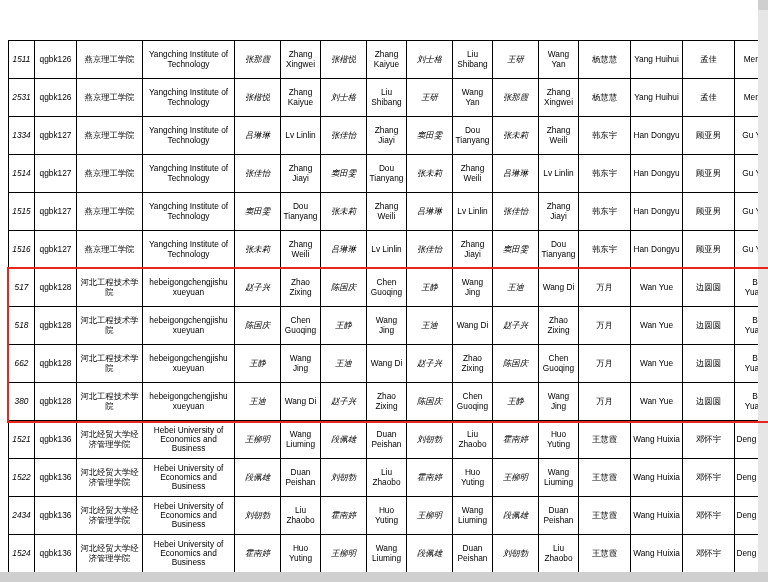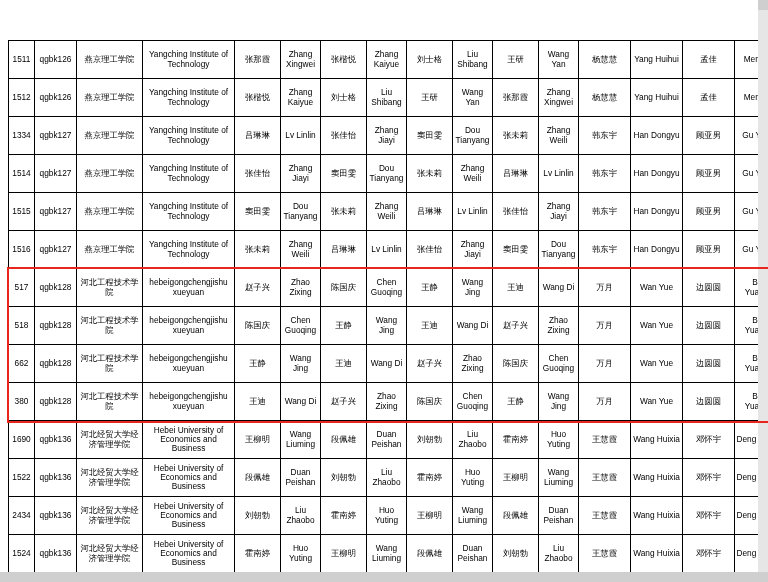--- a/index.html
+++ b/index.html
@@ -64,25 +64,25 @@
     line-height: 1.12;
     text-align: center;
     vertical-align: middle;
     padding: 1px 1px;
     color: #000000;
     word-wrap: break-word;
     overflow-wrap: break-word;
     height: 38px;
     box-sizing: border-box;
   }
-  td.c-id      { width: 26px; }
+  td.c-id      { width: 26px; font-style: italic; }
   td.c-code    { width: 42px; }
   td.c-school  { width: 66px; margin-left: 12px; }
   td.c-schen   { width: 92px; font-size: 8.1px; margin-left: 20px; }
-  td.c-name    { width: 46px; }
+  td.c-name    { width: 46px; font-style: italic; }
   td.c-py      { width: 40px; }
   td.c-big     { width: 52px; }
   .cn { font-size: 8.6px; }
   .en { font-size: 8.1px; }
   
   .highlight-box {
     position: absolute;
     border: 2px solid #e8261b;
     pointer-events: none;
     box-sizing: border-box;
@@ -113,21 +113,21 @@
             <td class="c-name cn">刘士格</td>
             <td class="c-py en">Liu Shibang</td>
             <td class="c-name cn">王研</td>
             <td class="c-py en">Wang Yan</td>
             <td class="c-big cn">杨慧慧</td>
             <td class="c-big en">Yang Huihui</td>
             <td class="c-big cn">孟佳</td>
             <td class="c-big en">Meng Jia</td>
           </tr>
           <tr>
-            <td class="c-id">1512</td>
+            <td class="c-id">2531</td>
             <td class="c-code">qgbk126</td>
             <td class="c-school cn">燕京理工学院</td>
             <td class="c-schen en">Yangching Institute of Technology</td>
             <td class="c-name cn">张楷悦</td>
             <td class="c-py en">Zhang Kaiyue</td>
             <td class="c-name cn">刘士格</td>
             <td class="c-py en">Liu Shibang</td>
             <td class="c-name cn">王研</td>
             <td class="c-py en">Wang Yan</td>
             <td class="c-name cn">张那霞</td>
@@ -275,21 +275,21 @@
             <td class="c-name cn">陈国庆</td>
             <td class="c-py en">Chen Guoqing</td>
             <td class="c-name cn">王静</td>
             <td class="c-py en">Wang Jing</td>
             <td class="c-big cn">万月</td>
             <td class="c-big en">Wan Yue</td>
             <td class="c-big cn">边圆圆</td>
             <td class="c-big en">Bian Yuanwei</td>
           </tr>
           <tr>
-            <td class="c-id">1690</td>
+            <td class="c-id">1521</td>
             <td class="c-code">qgbk136</td>
             <td class="c-school cn">河北经贸大学经济管理学院</td>
             <td class="c-schen en">Hebei University of Economics and Business</td>
             <td class="c-name cn">王柳明</td>
             <td class="c-py en">Wang Liuming</td>
             <td class="c-name cn">段佩雄</td>
             <td class="c-py en">Duan Peishan</td>
             <td class="c-name cn">刘朝勃</td>
             <td class="c-py en">Liu Zhaobo</td>
             <td class="c-name cn">霍南婷</td>

